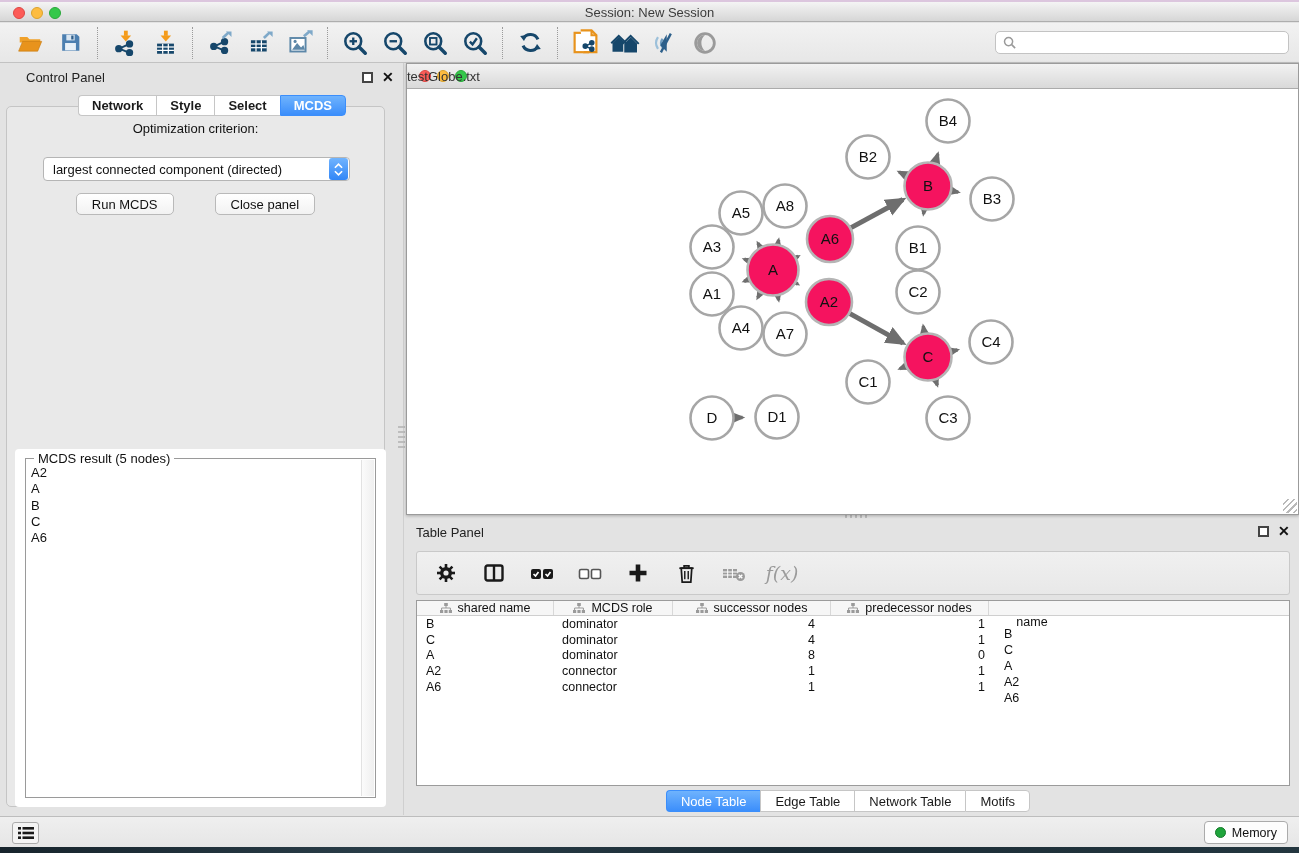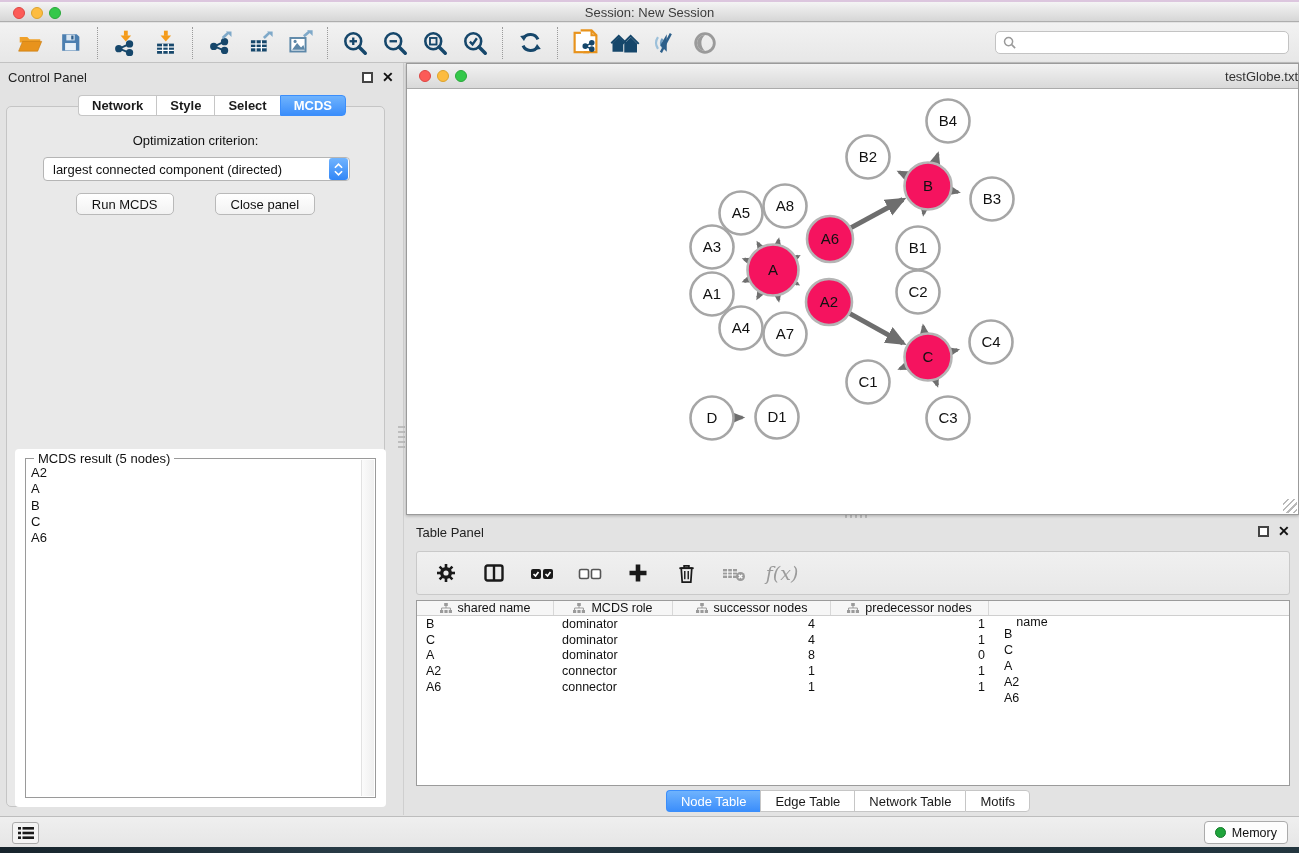--- a/index.html
+++ b/index.html
@@ -29,35 +29,35 @@
   .search-box input { border:none; outline:none; flex:1; font-size:12px; background:transparent; }
 
   
   .v-divider { position:absolute; left:403px; top:63px; width:1px; height:752px; background:#cfcfcf; }
   .grip-v { position:absolute; left:398px; top:426px; width:7px; height:22px;
     background:repeating-linear-gradient(#bdbdbd 0 2px, transparent 2px 5px); }
   .grip-h { position:absolute; left:845px; top:512px; width:22px; height:6px;
     background:repeating-linear-gradient(90deg,#bdbdbd 0 2px, transparent 2px 5px); }
 
   
-  .cp-header-label { position:absolute; left:8px; top:70px; font-size:13px; color:#222; }
+  .cp-header-label { position:absolute; left:26px; top:70px; font-size:13px; color:#222; }
   .panel-ctl { position:absolute; display:flex; gap:9px; align-items:center; }
   .cp-ctl { left:362px; top:72px; }
   .float-ico { width:11px; height:11px; border:2px solid #444; background:#fff; display:inline-block; }
   .close-ico { font-size:14px; font-weight:bold; color:#111; line-height:11px; }
   .cp-tabs { position:absolute; left:78px; top:95px; display:flex; z-index:5; }
   .seg { height:21px; font-size:13px; font-weight:600; color:#1a1a1a; background:#fff;
     border:1px solid #c6c6c6; border-right:none; display:flex; align-items:center; justify-content:center;
     padding:0 13px; }
   .seg:first-child { border-radius:4px 0 0 4px; }
   .seg:last-child { border-radius:0 4px 4px 0; border-right:1px solid #c6c6c6; }
   .seg.sel { background:linear-gradient(#6fb3fd,#3b8efb); color:#fff; border-color:#3b8efb; }
   .cp-content { position:absolute; left:6px; top:106px; width:379px; height:701px;
     background:#e9e9e9; border:1px solid #c5c5c5; border-radius:5px; }
-  .opt-label { position:absolute; left:0; right:0; top:26px; text-align:center; font-size:13px; color:#111; }
+  .opt-label { position:absolute; left:0; right:0; top:14px; text-align:center; font-size:13px; color:#111; }
   .criterion { position:absolute; left:36px; top:50px; width:307px; height:24px; background:#fff;
     border:1px solid #b5b5b5; border-radius:4px; display:flex; align-items:center; }
   .criterion .val { flex:1; font-size:13px; color:#111; padding-left:9px; white-space:nowrap; overflow:hidden; }
   .stepper { width:19px; height:22px; border-radius:3px; margin-right:1px;
     background:linear-gradient(#71b4fe,#3186f7); display:flex; flex-direction:column;
     align-items:center; justify-content:center; gap:1px; }
   .stepper svg { display:block; }
   .btn-row { position:absolute; left:0; right:0; top:86px; display:flex; justify-content:center; gap:41px; }
   .push-btn { height:22px; background:linear-gradient(#ffffff,#f2f2f2); border:1px solid #b9b9b9;
     border-radius:5px; font-size:13px; color:#111; display:flex; align-items:center; padding:0 15px; }
@@ -67,21 +67,21 @@
   .mcds-list { position:absolute; left:2px; top:6px; right:16px; bottom:2px; overflow:hidden; }
   .mcds-item { font-size:13px; color:#111; line-height:16.3px; padding-left:3px; }
   .list-sb { position:absolute; right:1px; top:1px; bottom:1px; width:13px;
     background:linear-gradient(90deg,#fbfbfb,#efefef); border-left:1px solid #e2e2e2; }
 
   
   .net-win { position:absolute; left:406px; top:63px; width:893px; height:452px;
     border:1px solid #9b9b9b; background:#fff; box-shadow:0 1px 3px rgba(0,0,0,.25); }
   .net-titlebar { position:absolute; left:0; top:0; right:0; height:25px;
     background:linear-gradient(#f2f2f2,#d9d9d9); border-bottom:1px solid #ababab; }
-  .net-titlebar .win-title { position:absolute; left:0; right:0; top:5px; text-align:right; font-size:13px; color:#333; }
+  .net-titlebar .win-title { position:absolute; left:0; right:0; top:5px; text-align:left; font-size:13px; color:#333; }
   .net-tl .tl-dot { top:6px; }
   .net-tl .tl-red { left:12px; } .net-tl .tl-yellow { left:30px; } .net-tl .tl-green { left:48px; }
   .net-canvas { position:absolute; left:0; top:25px; right:0; bottom:0; background:#fff; }
   .resize-grip { position:absolute; right:1px; bottom:1px; width:14px; height:14px;
     background:repeating-linear-gradient(135deg, transparent 0 3px, #b9b9b9 3px 4.5px); }
 
   
   .tp-header-label { position:absolute; left:416px; top:525px; font-size:13px; color:#222; }
   .tp-ctl { left:1258px; top:526px; }
   .tp-toolbar { position:absolute; left:416px; top:551px; width:874px; height:44px;

